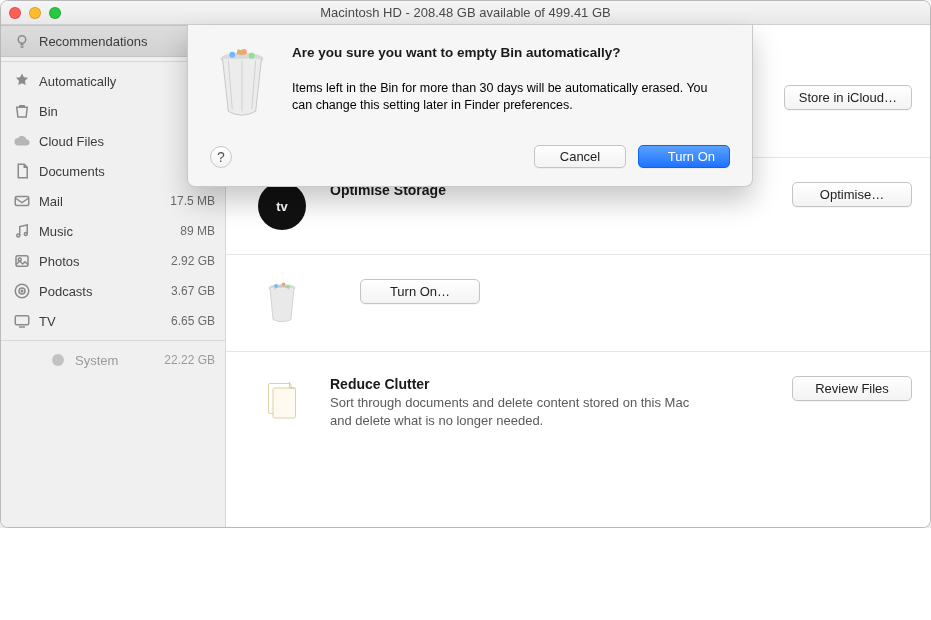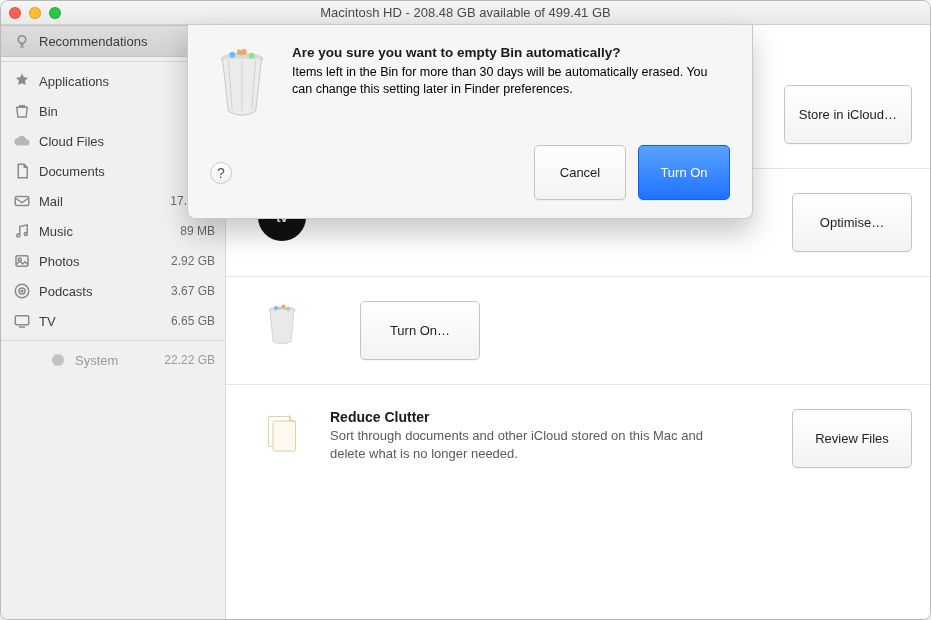--- a/index.html
+++ b/index.html
@@ -1,18 +1,18 @@
 <!DOCTYPE html>
 <html><head>
 <meta charset="utf-8">
 <style>
   * { box-sizing: border-box; }
   html, body { margin:0; padding:0; font-family: -apple-system, "Helvetica Neue", Arial, sans-serif; font-size:13px; color:#222; background:#fff;}
   .window {
-    width:931px; height:620px; margin:0; position:relative;
+    width:931px; height:528px; margin:0; position:relative;
     border:1px solid #b9b9b9; border-radius:8px; overflow:hidden;
     background:#fff;
     box-shadow:0 10px 30px rgba(0,0,0,0.2);
   }
   
   .titlebar {
     height:24px; background:linear-gradient(#f7f6f6,#e9e8e8);
     border-bottom:1px solid #cfcfcf;
     display:flex; align-items:center; padding:0 8px;
     position:relative;
@@ -49,49 +49,49 @@
   }
   .rec-icon { width:60px; display:flex; justify-content:center; align-items:flex-start;}
   .rec-icon .big { width:48px; height:48px; display:flex; align-items:center; justify-content:center;}
   .rec-text { flex:1; }
   .rec-title { font-weight:600; font-size:14px; color:#1a1a1a; margin-bottom:2px;}
   .rec-desc { font-size:13px; color:#5a5a5a; line-height:1.35; max-width:380px;}
   .rec-action { width:150px; display:flex; justify-content:flex-end; align-items:flex-start;}
   .mac-btn {
     background:linear-gradient(#ffffff,#f3f3f3);
     border:1px solid #c4c4c4; border-radius:5px;
-    padding:21px 14px; font-size:13px; color:#222;
+    padding:4px 14px; font-size:13px; color:#222;
     box-shadow:0 1px 0 rgba(0,0,0,0.04);
     min-width:120px; text-align:center;
     cursor:default;
   }
   .sheet {
     position:absolute; top:24px; left:186px; width:566px;
     background:#f6f6f6; border:1px solid #c9c9c9; border-top:none;
     border-bottom-left-radius:8px; border-bottom-right-radius:8px;
     box-shadow:0 14px 28px rgba(0,0,0,0.22);
     padding:20px 22px 18px 22px;
     z-index:50;
   }
   .sheet-body { display:flex; gap:18px;}
   .sheet-icon { width:72px; display:flex; justify-content:center; align-items:flex-start;}
-  .sheet-text .h { font-weight:700; font-size:13.5px; color:#1a1a1a; margin-bottom:4px;}
+  .sheet-text .h { font-weight:700; font-size:13.5px; color:#1a1a1a; margin-bottom:20px;}
   .sheet-text .p { font-size:12.5px; color:#000000; line-height:1.35;}
   .sheet-footer { display:flex; align-items:center; justify-content:space-between; margin-top:22px;}
   .help-btn {
     width:22px; height:22px; border-radius:50%;
     border:1px solid #c8c8c8; background:linear-gradient(#ffffff,#f2f2f2);
     display:flex; align-items:center; justify-content:center;
     font-size:14px; color:#555;
   }
   .sheet-actions { display:flex; gap:12px;}
-  .mac-btn.small { min-width:92px; padding:19px 14px;}
+  .mac-btn.small { min-width:92px; padding:3px 14px;}
   .mac-btn.primary {
     background:linear-gradient(#5aa2ff,#1f72ff);
-    border:1px solid #0f62f0; color:#fff;
+    border:1px solid #0f62f0; color:#fff;text-align:right;
   }
 </style>
 </head>
 <body>
 
 <div class="window">
 
   <div class="titlebar">
     <div class="traffic">
       <div class="dot red"></div>
@@ -120,21 +120,21 @@
 
       <div class="sb-divider"></div>
 
       <div class="sb-item">
         <div class="left">
           <span class="icon">
             <svg viewBox="0 0 24 24" fill="#8b8b8b">
                 <path d="M12 2l2.5 5 5.5.8-4 4 1 5.5L12 15l-5 2.3 1-5.5-4-4L9.5 7z"></path>
               </svg>
           </span>
-          <span class="label">Applications</span>
+          <span class="label">Automatically</span>
         </div>
         <span class="size">7</span>
       </div>
 
       <div class="sb-item">
         <div class="left">
           <span class="icon">
             <svg viewBox="0 0 24 24" fill="none" stroke="#8b8b8b" stroke-width="2">
                 <path d="M5 7h14l-1.5 13h-11zM9 7V5h6v2"></path>
               </svg>
@@ -310,21 +310,21 @@
             <div class="big">
               <svg viewBox="0 0 64 64" width="48" height="48">
                 <rect x="14" y="10" width="30" height="40" rx="2" fill="#fff" stroke="#d0c28a"></rect>
                 <rect x="20" y="16" width="30" height="40" rx="2" fill="#fffaf0" stroke="#d0c28a"></rect>
                 <path d="M50 16l-8 0 0-8" fill="none" stroke="#d0c28a"></path>
               </svg>
             </div>
           </div>
           <div class="rec-text">
             <div class="rec-title">Reduce Clutter</div>
-            <div class="rec-desc">Sort through documents and other iCloud stored on this Mac and delete what is no longer needed.</div>
+            <div class="rec-desc">Sort through documents and delete content stored on this Mac and delete what is no longer needed.</div>
           </div>
           <div class="rec-action">
             <button class="mac-btn">Review Files</button>
           </div>
         </div>
 
       </div>
     </div>
   </div>
 

